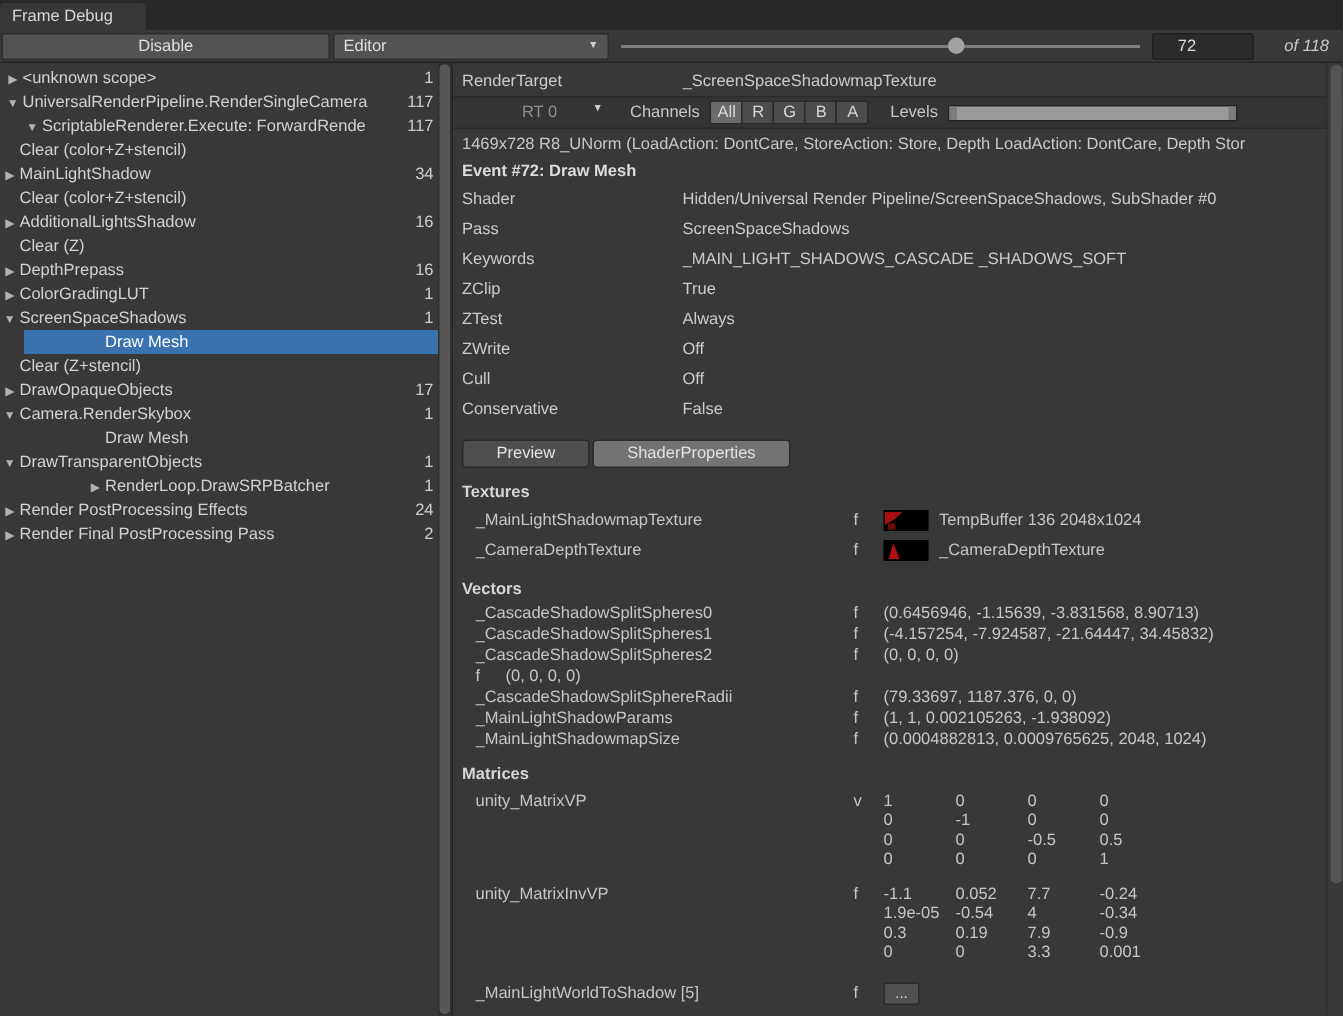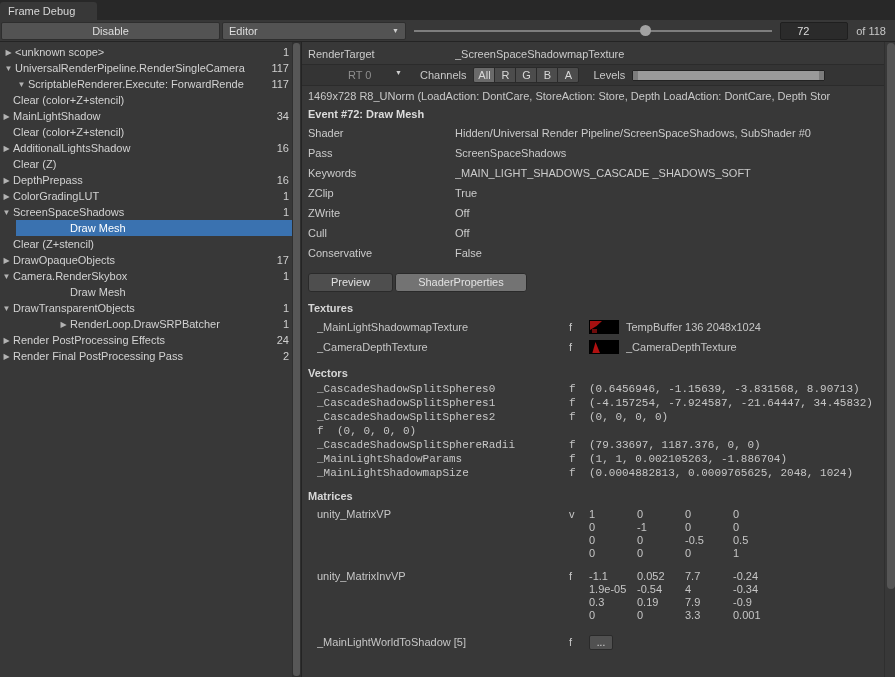--- a/index.html
+++ b/index.html
@@ -40,21 +40,21 @@
   .slider-track { position:absolute; left:0; right:0; top:8px; height:2px; background:#7e7e7e; }
   .slider-handle {
     position:absolute; left:63%; top:3px; width:11px; height:11px;
     border-radius:50%; background:#a2a2a2;
   }
   .frame-field {
     width:68px; height:18px; background:#2b2b2b; border:1px solid #1f1f1f;
     border-radius:2px; color:#dedede; padding-left:16px;
     font-family:"Liberation Sans", sans-serif; font-size:11px;
   }
-  .frame-total { margin:0 9px 0 8px; color:#c8c8c8; white-space:nowrap; }
+  .frame-total { margin:0 9px 0 20px; color:#c8c8c8; white-space:nowrap;font-style:italic; }
 
   
   .main { display:flex; height:635px; }
 
   
   .tree-panel {
     width:302px; border-right:1px solid #242424; position:relative;
     padding-top:2px; overflow:hidden; background:#383838;
   }
   .trow { height:16px; display:flex; align-items:center; padding-right:12px; }
@@ -105,21 +105,21 @@
   .tabbtn {
     height:19px; line-height:17px; padding:0 22px; background:#4e4e4e;
     border:1px solid #2a2a2a; border-radius:3px; color:#e2e2e2;
   }
   .tabbtn.active { background:#737373; }
 
   .sec-title { font-weight:bold; color:#d6d6d6; padding-left:6px; margin-top:8px; height:17px; line-height:17px; }
 
   .srow { display:flex; align-items:center; padding-left:15px; }
   .srow.tex { height:20px; }
-  .srow.vec { height:14px;font-family:Liberation Mono, monospace; }
+  .srow.vec { height:14px; }
   .sname { width:252px; flex-shrink:0; color:#c6c6c6; white-space:nowrap; overflow:hidden; }
   .sflag { width:20px; flex-shrink:0; color:#c6c6c6; }
   .sval { white-space:nowrap; overflow:hidden; color:#c6c6c6; }
 
   .thumb { width:30px; height:14px; background:#000; margin-right:7px; position:relative; flex-shrink:0; }
   .thumb1::before {
     content:""; position:absolute; left:1px; top:1px; width:12px; height:9px;
     background:#a61010; clip-path:polygon(0 0,100% 0,55% 55%,0 100%);
   }
   .thumb1::after { content:""; position:absolute; left:3px; bottom:1px; width:5px; height:4px; background:#6e0b0b; }
@@ -308,20 +308,24 @@
       </div>
       <div class="prow">
         <span class="plabel">Keywords</span>
         <span class="pvalue">_MAIN_LIGHT_SHADOWS_CASCADE _SHADOWS_SOFT</span>
       </div>
       <div class="prow">
         <span class="plabel">ZClip</span>
         <span class="pvalue">True</span>
       </div>
       <div class="prow">
+        <span class="plabel">ZTest</span>
+        <span class="pvalue">Always</span>
+      </div>
+      <div class="prow">
         <span class="plabel">ZWrite</span>
         <span class="pvalue">Off</span>
       </div>
       <div class="prow">
         <span class="plabel">Cull</span>
         <span class="pvalue">Off</span>
       </div>
       <div class="prow">
         <span class="plabel">Conservative</span>
         <span class="pvalue">False</span>
@@ -367,21 +371,21 @@
         <span class="sval">(0, 0, 0, 0)</span>
       </div>
       <div class="srow vec">
         <span class="sname">_CascadeShadowSplitSphereRadii</span>
         <span class="sflag">f</span>
         <span class="sval">(79.33697, 1187.376, 0, 0)</span>
       </div>
       <div class="srow vec">
         <span class="sname">_MainLightShadowParams</span>
         <span class="sflag">f</span>
-        <span class="sval">(1, 1, 0.002105263, -1.886704)</span>
+        <span class="sval">(1, 1, 0.002105263, -1.938092)</span>
       </div>
       <div class="srow vec">
         <span class="sname">_MainLightShadowmapSize</span>
         <span class="sflag">f</span>
         <span class="sval">(0.0004882813, 0.0009765625, 2048, 1024)</span>
       </div>
 
       <div class="sec-title">Matrices</div>
 
       <div class="mblock">

